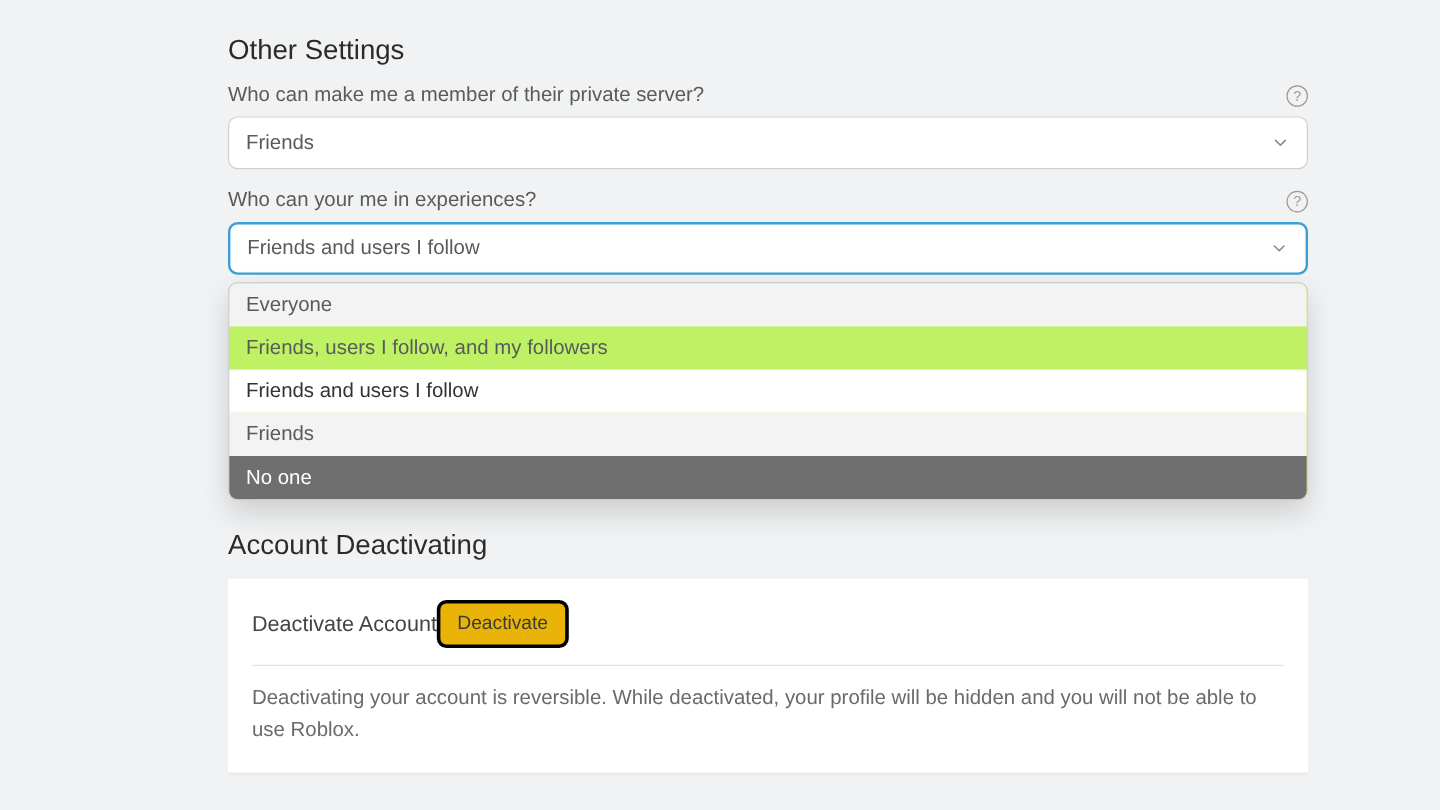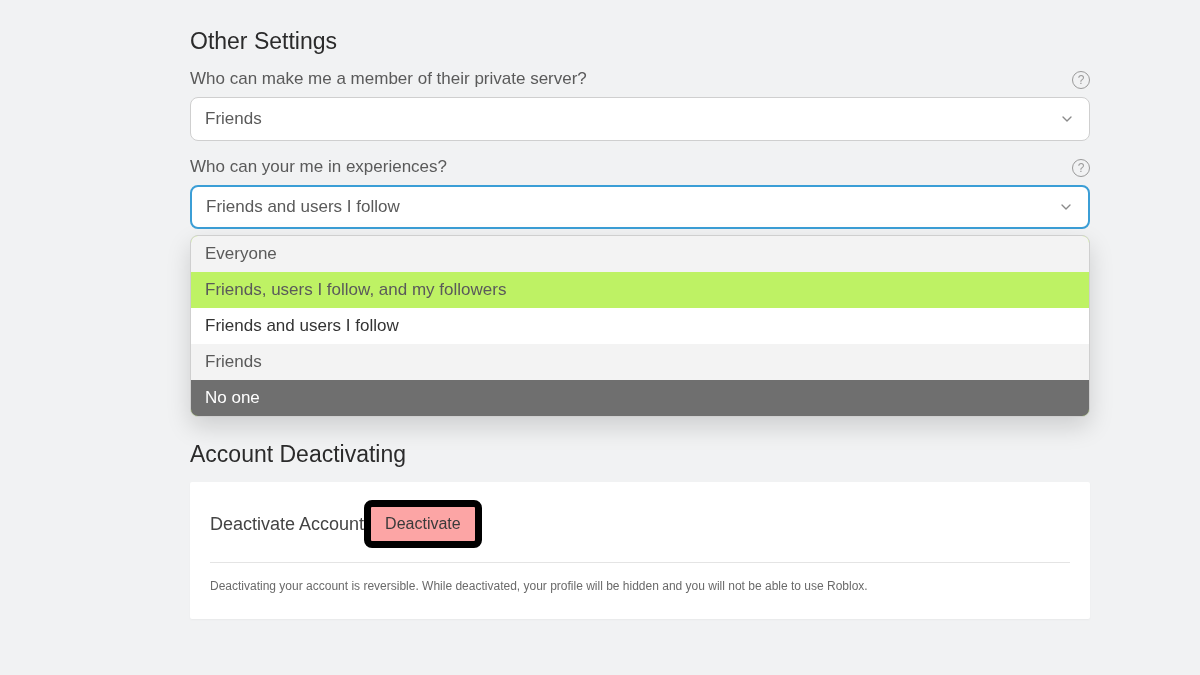--- a/index.html
+++ b/index.html
@@ -95,30 +95,30 @@
     padding-bottom: 14px;
     border-bottom: 1px solid #e4e4e4;
     margin-bottom: 14px;
   }
   .card-title {
     font-size: 18px;
     color: #444;
     font-weight: 500;
   }
   .btn-outline {
-    background: #fca5a5;
-    border: 7px solid #000000;
+    background: #eab308;
+    border: 3px solid #000000;
     border-radius: 8px;
     padding: 8px 14px;
     font-size: 16px;
     color: #3a3a3a;
     cursor: pointer;
   }
   .card-body {
-    font-size: 12px;
+    font-size: 17px;
     color: #6a6a6a;
     line-height: 1.5;
   }
 </style>
 </head>
 <body>
 
 <div class="wrap">
 
   <h2 class="section-title">Other Settings</h2>

